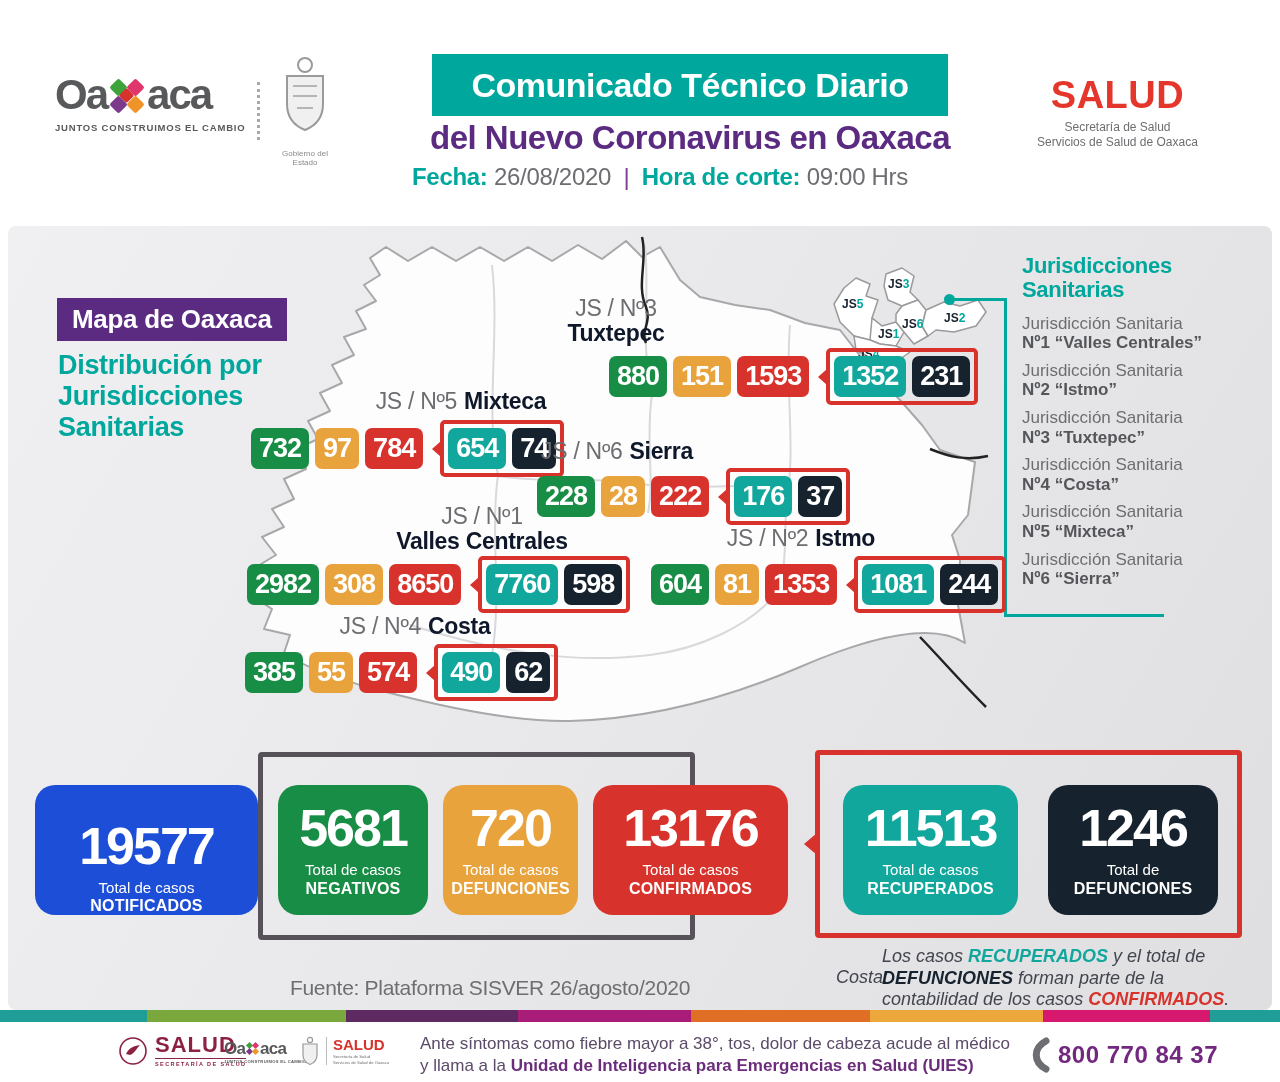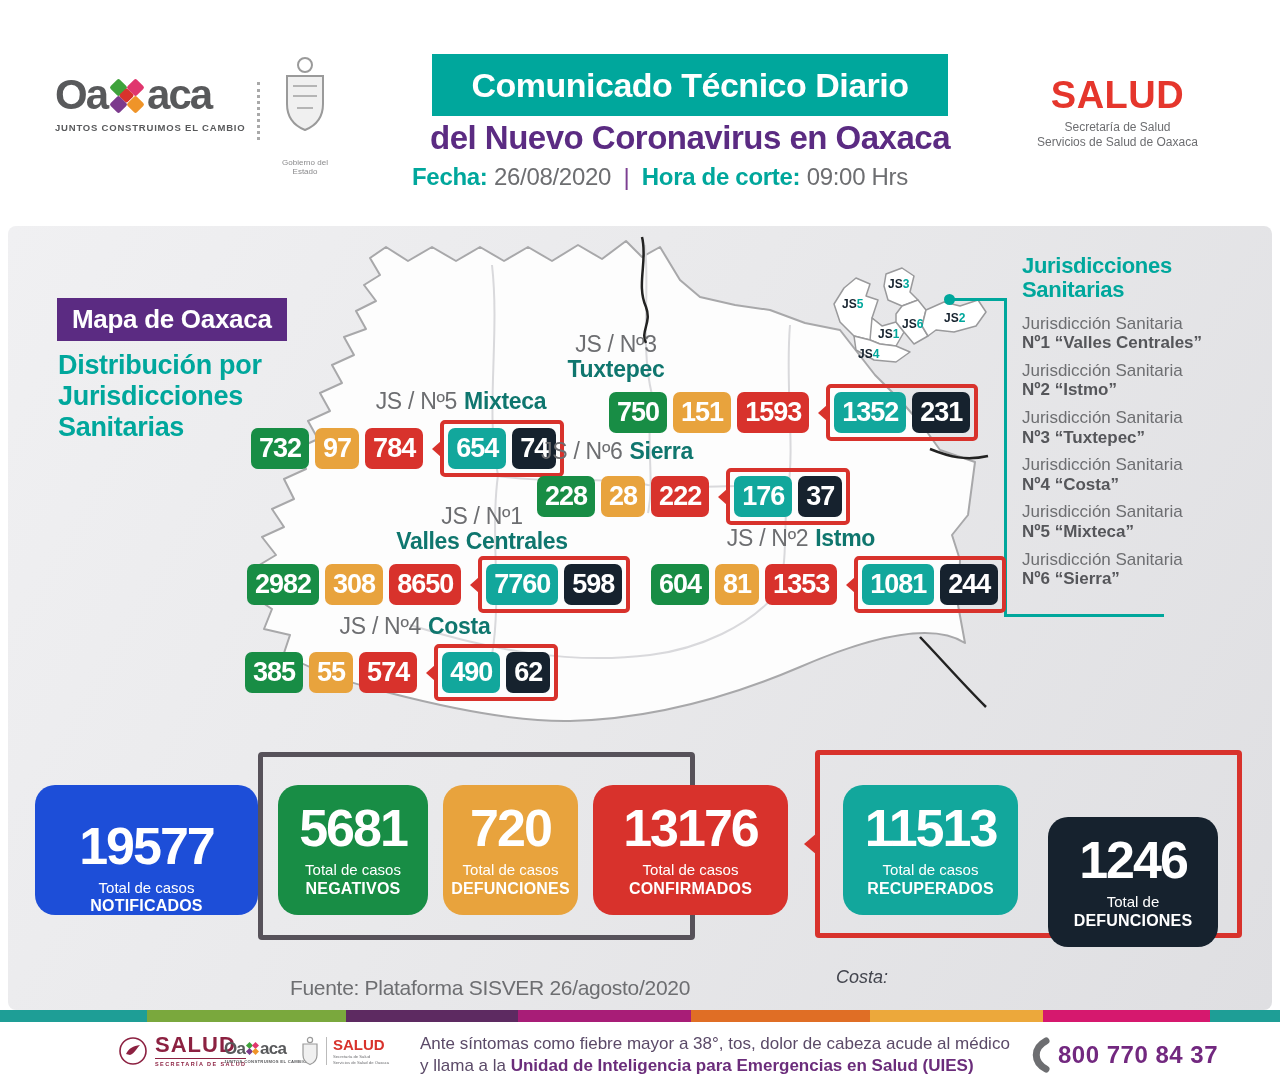--- a/index.html
+++ b/index.html
@@ -12,21 +12,21 @@
   .dia-cluster{position:relative;width:36px;height:36px;display:inline-block;margin:0 2px;top:1px;}
   .dia{position:absolute;transform:rotate(45deg);border-radius:2px;}
   .dia.tl{left:3px;top:3px;width:13px;height:13px;background:#3fa33c;}
   .dia.tr{left:20px;top:3px;width:13px;height:13px;background:#e0366e;}
   .dia.bl{left:3px;top:20px;width:13px;height:13px;background:#7c3a8d;}
   .dia.br{left:20px;top:20px;width:13px;height:13px;background:#ef9429;}
   .dia.ce{left:12px;top:12px;width:11px;height:11px;background:#d8322c;}
   .brand-tag{font-size:9.5px;font-weight:700;color:#58595b;letter-spacing:.8px;margin-top:6px;}
   .sep-dots{position:absolute;left:257px;top:82px;height:58px;border-left:3px dotted #a9a9a9;}
   .crest{position:absolute;left:276px;top:56px;width:58px;text-align:center;}
-  .crest-cap{font-size:8px;color:#8a8a8c;margin-top:20px;}
+  .crest-cap{font-size:8px;color:#8a8a8c;margin-top:11px;}
 
   .title-box{position:absolute;left:432px;top:54px;width:516px;height:62px;background:#00a79c;
              color:#fff;font-size:34px;font-weight:800;text-align:center;line-height:62px;letter-spacing:-.5px;}
   .title-sub{position:absolute;left:360px;top:119px;width:660px;text-align:center;
              color:#5b2b82;font-size:33px;font-weight:800;letter-spacing:-.5px;}
   .meta-line{position:absolute;left:380px;top:163px;width:560px;text-align:center;font-size:24px;letter-spacing:-.3px;}
   .meta-line .lab{color:#00a79c;font-weight:700;}
   .meta-line .val{color:#6d6e71;font-weight:400;}
   .meta-line .bar{color:#7c3f92;font-weight:400;padding:0 6px;}
 
@@ -62,28 +62,28 @@
   .region{position:absolute;}
   .pill-row{display:flex;align-items:center;gap:6px;}
   .pill{display:inline-block;color:#fff;font-size:27px;font-weight:700;line-height:1;
         padding:7px 8px;border-radius:7px;letter-spacing:-1px;text-align:center;min-width:26px;}
   .p-green{background:#188d45;} .p-orange{background:#e8a33d;} .p-red{background:#d8322c;}
   .p-teal{background:#12a79c;} .p-navy{background:#16222e;}
   .redframe{position:relative;display:flex;gap:6px;padding:4px;border:4px solid #d8322c;border-radius:5px;margin-left:11px;background:transparent;}
   .redframe::before{content:"";position:absolute;left:-12px;top:50%;transform:translateY(-50%);
         width:0;height:0;border-top:8px solid transparent;border-bottom:8px solid transparent;border-right:9px solid #d8322c;}
   .region-label{position:absolute;text-align:center;font-size:23px;color:#6d6e71;white-space:nowrap;letter-spacing:-.3px;}
-  .region-label .lbl-name{font-weight:800;color:#0f766e;margin-left:7px;}
+  .region-label .lbl-name{font-weight:800;color:#0f172a;margin-left:7px;}
   .region-label.two{white-space:normal;line-height:1.1;}
   .region-label.two .lbl-prefix{display:block;}
   .region-label.two .lbl-name{display:block;margin-left:0;}
 
   .rg-valles{left:247px;top:556px;}   .rl-valles{left:125px;top:-52px;width:220px;}
   .rg-istmo{left:651px;top:556px;}    .rl-istmo{left:0px;top:-31px;width:300px;}
-  .rg-tuxtepec{left:561px;top:384px;padding-left:48px;} .rl-tuxtepec{left:-65px;top:-52px;width:240px;}
+  .rg-tuxtepec{left:561px;top:348px;padding-left:48px;} .rl-tuxtepec{left:-65px;top:-52px;width:240px;}
   .rg-costa{left:245px;top:644px;}    .rl-costa{left:60px;top:-31px;width:220px;}
   .rg-mixteca{left:211px;top:420px;margin-left:40px;}  .rl-mixteca{left:60px;top:-32px;width:300px;}
   .rg-sierra{left:537px;top:468px;}   .rl-sierra{left:-60px;top:-30px;width:280px;}
 
   
   .outline{position:absolute;border-radius:4px;}
   .outline::before{content:"";position:absolute;left:-16px;top:50%;transform:translateY(-50%);
       width:0;height:0;border-top:11px solid transparent;border-bottom:11px solid transparent;}
   .outline-gray{left:258px;top:752px;width:427px;height:178px;border:5px solid #57525a;}
   .outline-gray::before{border-right:13px solid #57525a;}
@@ -93,21 +93,21 @@
   .sumbox{position:absolute;height:130px;border-radius:20px;color:#fff;text-align:center;
           display:flex;flex-direction:column;justify-content:center;}
   .sumnum{font-size:52px;font-weight:800;letter-spacing:-2px;line-height:1;margin-bottom:7px;}
   .sumcap1{font-size:15px;line-height:1.15;}
   .sumcap2{font-size:16px;font-weight:800;line-height:1.2;letter-spacing:.2px;}
   .b-notificados{left:35px;top:785px;width:223px;background:#1d4ed8;justify-content:flex-end;}
   .b-negativos{left:278px;top:785px;width:150px;background:#188d45;}
   .b-sospechosos{left:443px;top:785px;width:135px;background:#e8a33d;}
   .b-confirmados{left:593px;top:785px;width:195px;background:#d8322c;}
   .b-recuperados{left:843px;top:785px;width:175px;background:#12a79c;}
-  .b-defunciones{left:1048px;top:785px;width:170px;background:#16222e;margin-top:32px;}
+  .b-defunciones{left:1048px;top:785px;width:170px;background:#16222e;}
 
   .fuente{position:absolute;left:250px;top:976px;width:480px;text-align:center;
           color:#6d6e71;font-size:21px;letter-spacing:-.3px;}
   .nota-label{position:absolute;left:836px;top:967px;font-size:18px;font-style:italic;color:#43454e;}
   .nota{position:absolute;left:882px;top:946px;width:360px;font-size:18px;font-style:italic;
         color:#43454e;line-height:21.5px;}
   .nota .tl{color:#12a79c;font-weight:700;}
   .nota .nv{color:#16222e;font-weight:700;}
   .nota .rd{color:#d8322c;font-weight:700;}
 
@@ -272,21 +272,21 @@
         <div class="li2">Nº6 “Sierra”</div>
     </div>
   </div>
 
   <div class="region rg-tuxtepec">
     <div class="region-label two rl-tuxtepec">
       <span class="lbl-prefix">JS / Nº3</span>
         <span class="lbl-name">Tuxtepec</span>
     </div>
     <div class="pill-row">
-      <span class="pill p-green">750</span>
+      <span class="pill p-green">880</span>
       <span class="pill p-orange">151</span>
       <span class="pill p-red">1593</span>
       <span class="redframe">
         <span class="pill p-teal">1352</span>
         <span class="pill p-navy">231</span>
       </span>
     </div>
   </div>
 
   <div class="region rg-mixteca">
@@ -394,20 +394,25 @@
     <div class="sumcap2">RECUPERADOS</div>
   </div>
   <div class="sumbox b-defunciones">
     <div class="sumnum">1246</div>
     <div class="sumcap1">Total de</div>
     <div class="sumcap2">DEFUNCIONES</div>
   </div>
 
   <div class="fuente">Fuente: Plataforma SISVER 26/agosto/2020</div>
   <div class="nota-label">Costa:</div>
+  <div class="nota">
+    <div><span>Los casos </span><span class="tl">RECUPERADOS</span><span> y el total de</span></div>
+    <div><span class="nv">DEFUNCIONES</span><span> forman parte de la</span></div>
+    <div><span>contabilidad de los casos </span><span class="rd">CONFIRMADOS</span><span>.</span></div>
+  </div>
 
   <div class="stripe">
     <div class="s1"></div>
       <div class="s2"></div>
       <div class="s3"></div>
       <div class="s4"></div>
     <div class="s5"></div>
       <div class="s6"></div>
       <div class="s7"></div>
       <div class="s8"></div>

